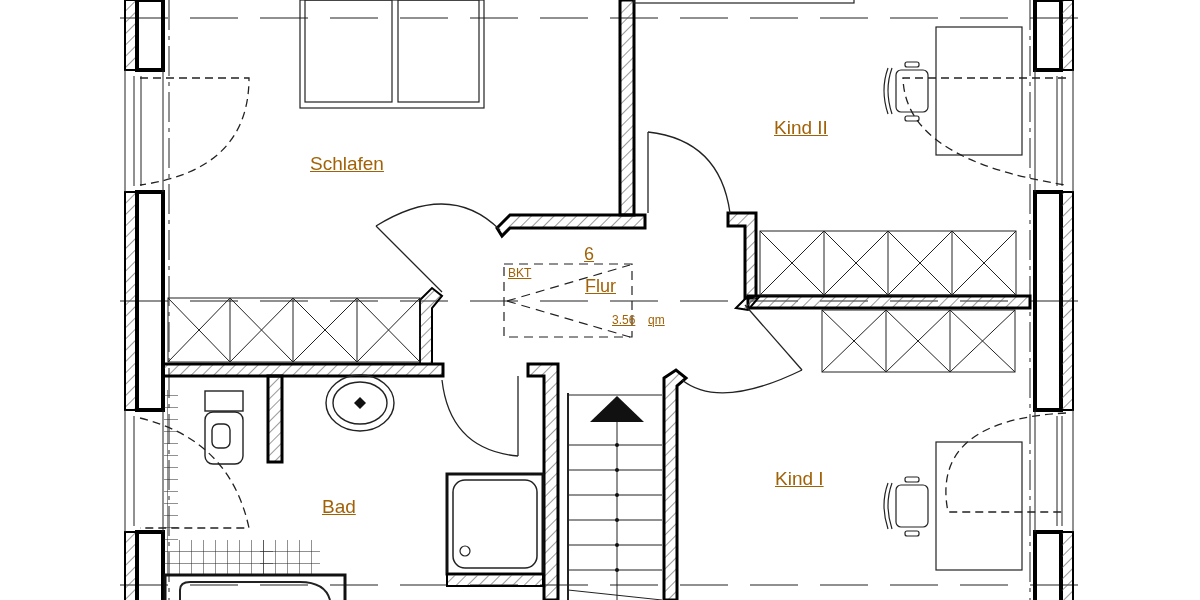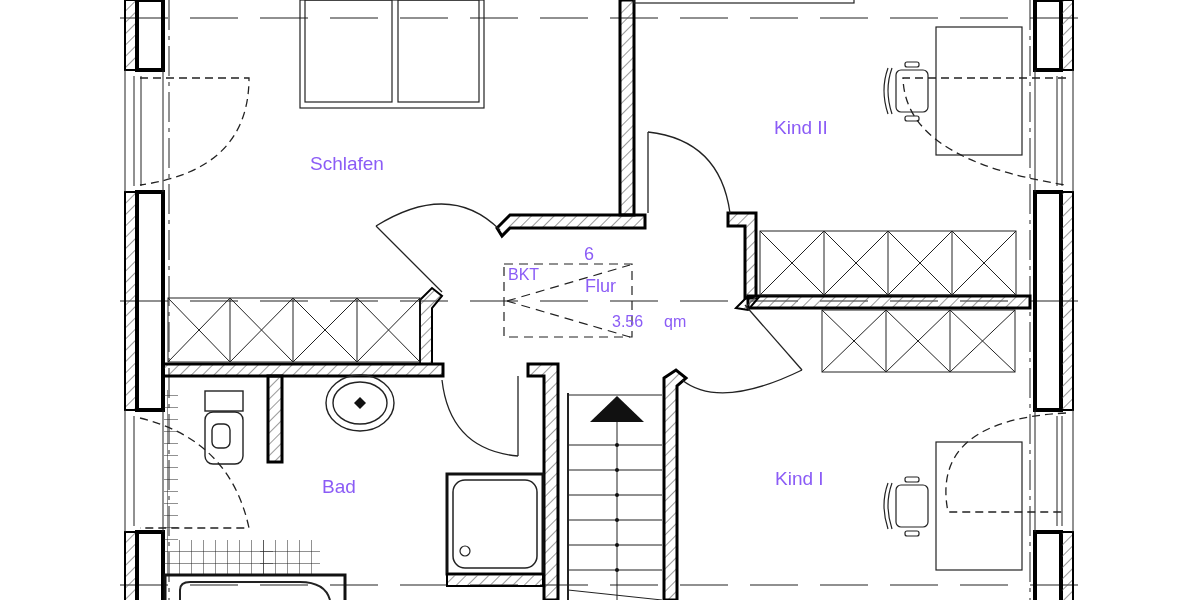--- a/index.html
+++ b/index.html
@@ -1,20 +1,20 @@
 <!DOCTYPE html>
 <html><head>
   <meta charset="utf-8">
   <style>
     html,body{margin:0;padding:0;background:#fff;}
     body{width:1200px;height:600px;overflow:hidden;position:relative;font-family:"Liberation Sans",sans-serif;}
     svg{position:absolute;left:0;top:0;}
-    .lbl{position:absolute;color:#8b5cf6;font-family:"Liberation Sans",sans-serif;white-space:nowrap;}
+    .lbl{position:absolute;color:#a16207;font-family:"Liberation Sans",sans-serif;white-space:nowrap;text-decoration:underline;}
     .room{font-size:19px;}
-    .small{font-size:16px;}
+    .small{font-size:12px;}
     .mid{font-size:18px;}
   </style>
 </head>
 <body>
 
 <svg width="1200" height="600" viewBox="0 0 1200 600">
   <defs>
     <pattern id="hatch" patternUnits="userSpaceOnUse" width="8" height="8" patternTransform="rotate(45)">
       <line x1="0" y1="0" x2="0" y2="8" stroke="#555" stroke-width="1.2"></line>
     </pattern>
@@ -195,18 +195,18 @@
 
   <g>
     <rect x="165" y="575" width="180" height="30" fill="none" stroke="#111" stroke-width="3"></rect>
     <path d="M180 600 V590 Q180 582 190 582 H300 Q325 582 330 600" stroke="#222" stroke-width="2" fill="none"></path>
   </g>
 </svg>
 
 <div class="lbl room" style="left:310px;top:153px;">Schlafen</div>
 <div class="lbl room" style="left:774px;top:117px;">Kind II</div>
 <div class="lbl room" style="left:775px;top:468px;">Kind I</div>
-<div class="lbl room" style="left:322px;top:476px;">Bad</div>
+<div class="lbl room" style="left:322px;top:496px;">Bad</div>
 <div class="lbl mid" style="left:584px;top:244px;">6</div>
 <div class="lbl small" style="left:508px;top:266px;">BKT</div>
 <div class="lbl mid" style="left:585px;top:276px;">Flur</div>
 <div class="lbl small" style="left:612px;top:313px;">3.56</div>
-<div class="lbl small" style="left:664px;top:313px;">qm</div>
+<div class="lbl small" style="left:648px;top:313px;">qm</div>
 
 </body></html>

